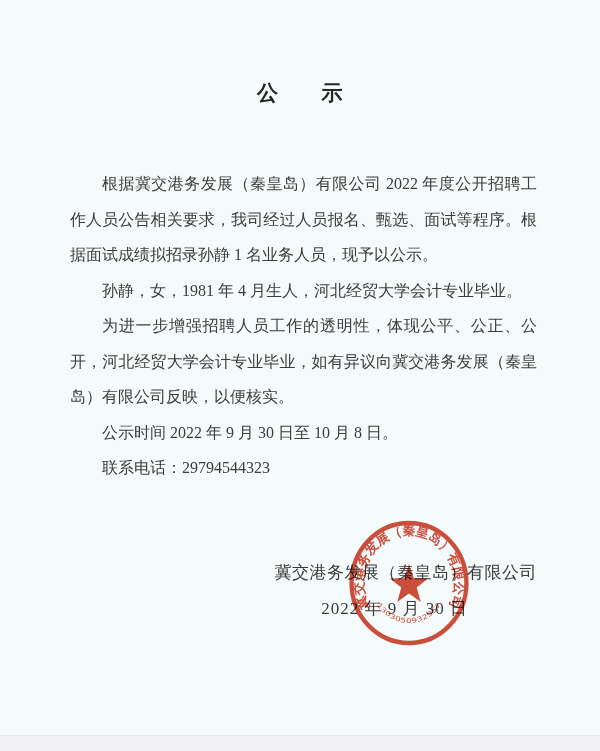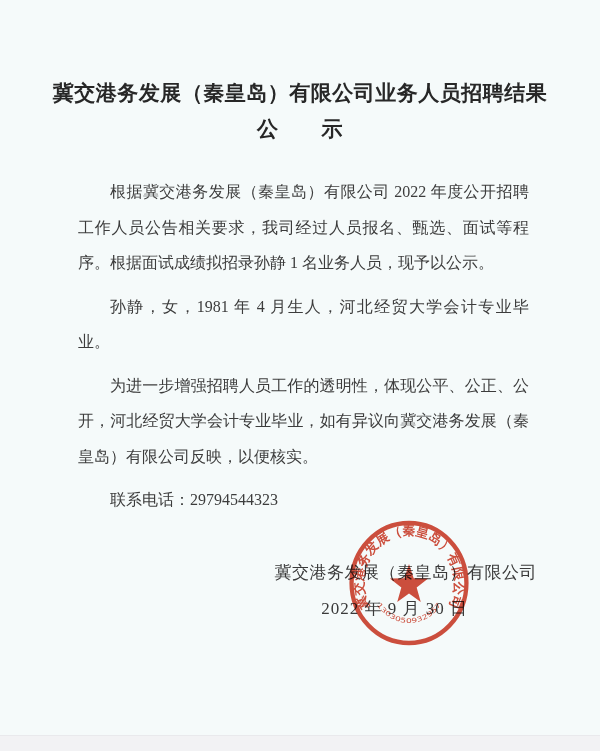--- a/index.html
+++ b/index.html
@@ -32,21 +32,21 @@
     position: absolute;
     top: 166px;
     left: 70px;
     width: 467px;
     font-size: 16px;
     line-height: 35.5px;
     text-align: justify;
     color: #3c3c3c;
   }
   .doc-body p {
-    margin: 8px;
+    margin: 0;
     text-indent: 2em;
   }
   .signature-company {
     position: absolute;
     top: 561px;
     right: 63px;
     font-size: 17px;
     letter-spacing: 0.5px;
     color: #3a3a3a;
   }
@@ -76,28 +76,28 @@
     background: #f2f2f4;
     border-top: 1px solid #e9e9ec;
   }
 </style>
 </head>
 <body>
 
 <div class="page">
 
   <div class="doc-title">
-    <div>冀交港务发展（秦皇岛）有限公司业务人员招聘结果</div>
     <div>公　　示</div>
   </div>
 
   <div class="doc-body">
     <p>根据冀交港务发展（秦皇岛）有限公司 2022 年度公开招聘工作人员公告相关要求，我司经过人员报名、甄选、面试等程序。根据面试成绩拟招录孙静 1 名业务人员，现予以公示。</p>
     <p>孙静，女，1981 年 4 月生人，河北经贸大学会计专业毕业。</p>
     <p>为进一步增强招聘人员工作的透明性，体现公平、公正、公开，河北经贸大学会计专业毕业，如有异议向冀交港务发展（秦皇岛）有限公司反映，以便核实。</p>
+    <p>公示时间 2022 年 9 月 30 日至 10 月 8 日。</p>
     <p>联系电话：29794544323</p>
   </div>
 
   <div class="signature-company">冀交港务发展（秦皇岛）有限公司</div>
   <div class="signature-date">2022 年 9 月 30 日</div>
 
   <svg class="seal" viewBox="0 0 140 140" preserveAspectRatio="none" xmlns="http://www.w3.org/2000/svg">
     <defs>
       <path id="ringTextPath" d="M 28.4 94 A 48 48 0 1 1 111.6 94" fill="none"></path>
       <path id="serialPath" d="M 35.4 90 A 40 40 0 0 0 104.6 90" fill="none"></path>

